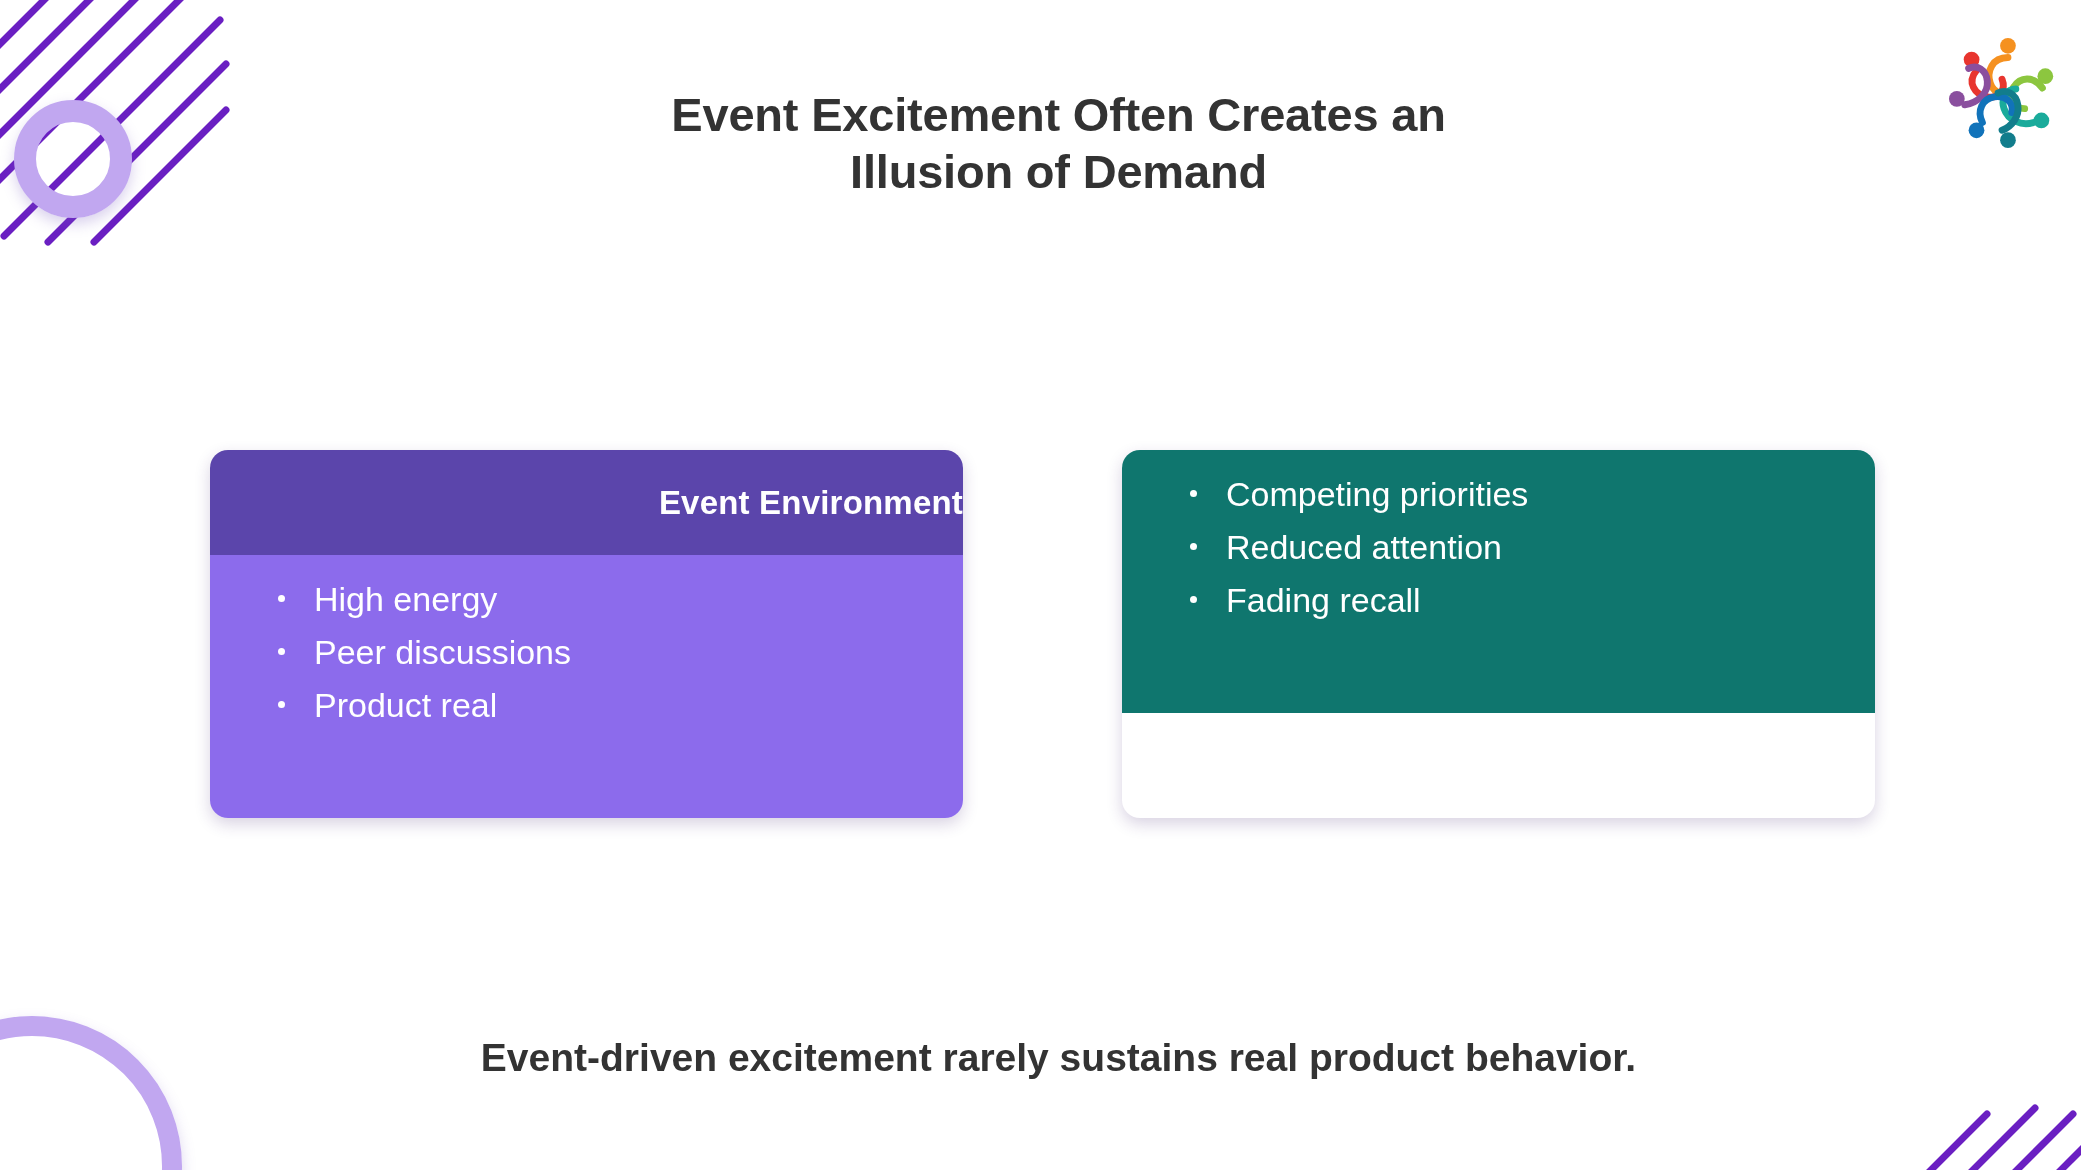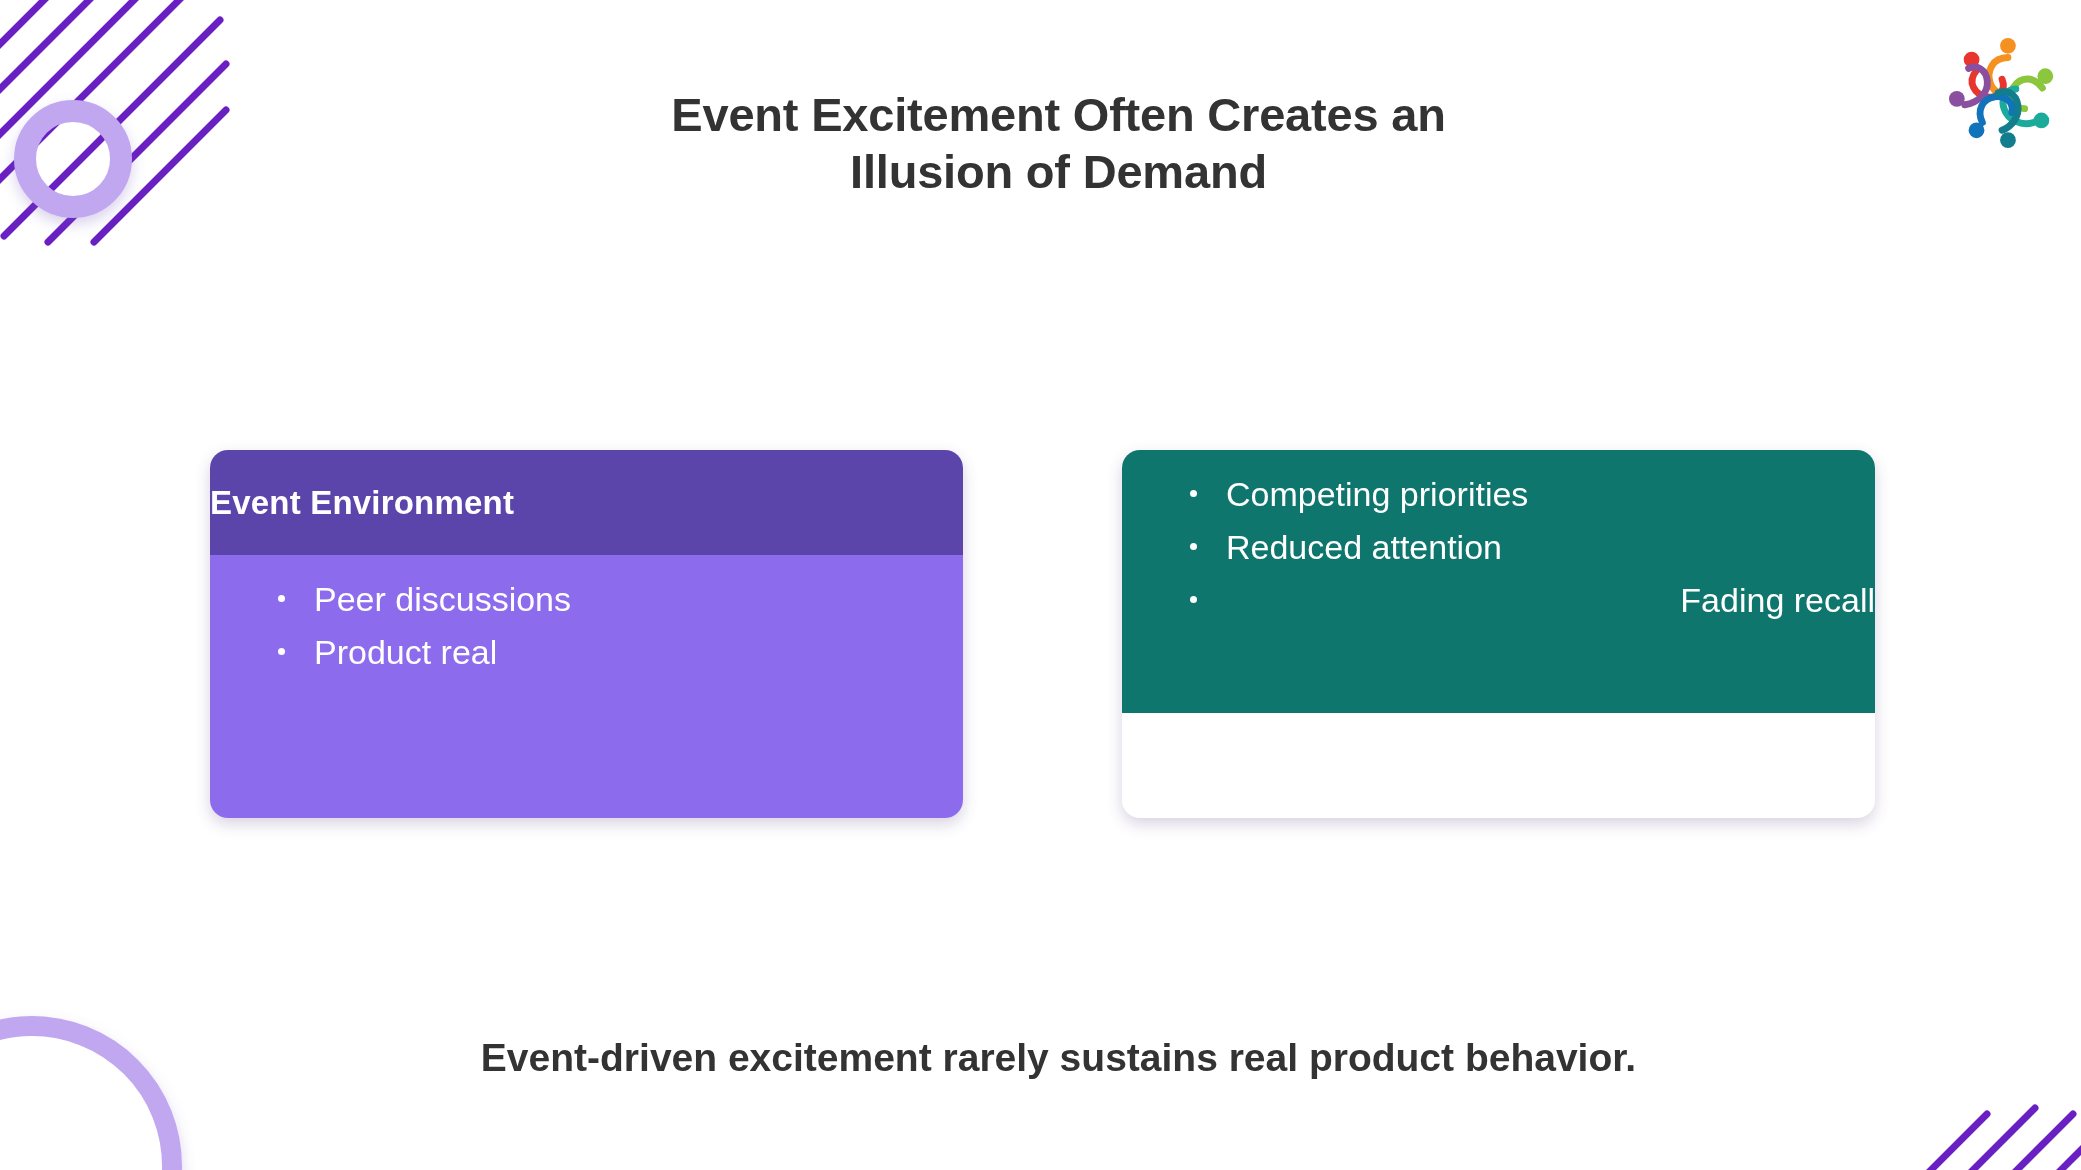--- a/index.html
+++ b/index.html
@@ -97,21 +97,21 @@
     overflow: hidden;
     box-shadow: 0 6px 16px rgba(60, 30, 110, 0.20);
   }
   .card-left  { left: 210px; }
   .card-right { left: 1122px; }
 
   .card-head {
     height: 105px;
     display: flex;
     align-items: center;
-    justify-content: flex-start;
+    justify-content: flex-end;
     color: #ffffff;
     font-size: 33px;
     font-weight: bold;
     letter-spacing: 0.2px;
   }
   .card-body {
     height: 263px;
     padding: 18px 0 0 0;
     box-sizing: border-box;
   }
@@ -218,20 +218,24 @@
   <div class="cards">
 
     <div class="card card-left">
       <div class="card-head" style="background: rgb(91, 69, 171); color: rgb(255, 255, 255);">
         <span>Event Environment</span>
       </div>
       <div class="card-body" style="background: rgb(140, 107, 236);">
         <ul class="bullets">
           <li style="color: rgb(255, 255, 255);">
             <span class="bullet-dot" style="background: rgb(255, 255, 255);"></span>
+            <span>High energy</span>
+          </li>
+          <li style="color: rgb(255, 255, 255);">
+            <span class="bullet-dot" style="background: rgb(255, 255, 255);"></span>
             <span>Peer discussions</span>
           </li>
           <li style="color: rgb(255, 255, 255);">
             <span class="bullet-dot" style="background: rgb(255, 255, 255);"></span>
             <span>Product real</span>
           </li>
         </ul>
       </div>
     </div>
 
@@ -239,21 +243,21 @@
       <div class="card-body" style="background: #0f766e;">
         <ul class="bullets">
           <li style="color: rgb(255, 255, 255);">
             <span class="bullet-dot" style="background: rgb(255, 255, 255);"></span>
             <span>Competing priorities</span>
           </li>
           <li style="color: rgb(255, 255, 255);">
             <span class="bullet-dot" style="background: rgb(255, 255, 255);"></span>
             <span>Reduced attention</span>
           </li>
-          <li style="color: rgb(255, 255, 255); justify-content: space-between;">
+          <li style="color: rgb(255, 255, 255);">
             <span class="bullet-dot" style="background: rgb(255, 255, 255);"></span>
             <span>Fading recall</span>
           </li>
         </ul>
       </div>
     </div>
 
   </div>
 
   <div class="footer" style="color: rgb(51, 51, 51);">Event-driven excitement rarely sustains real product behavior.</div>

